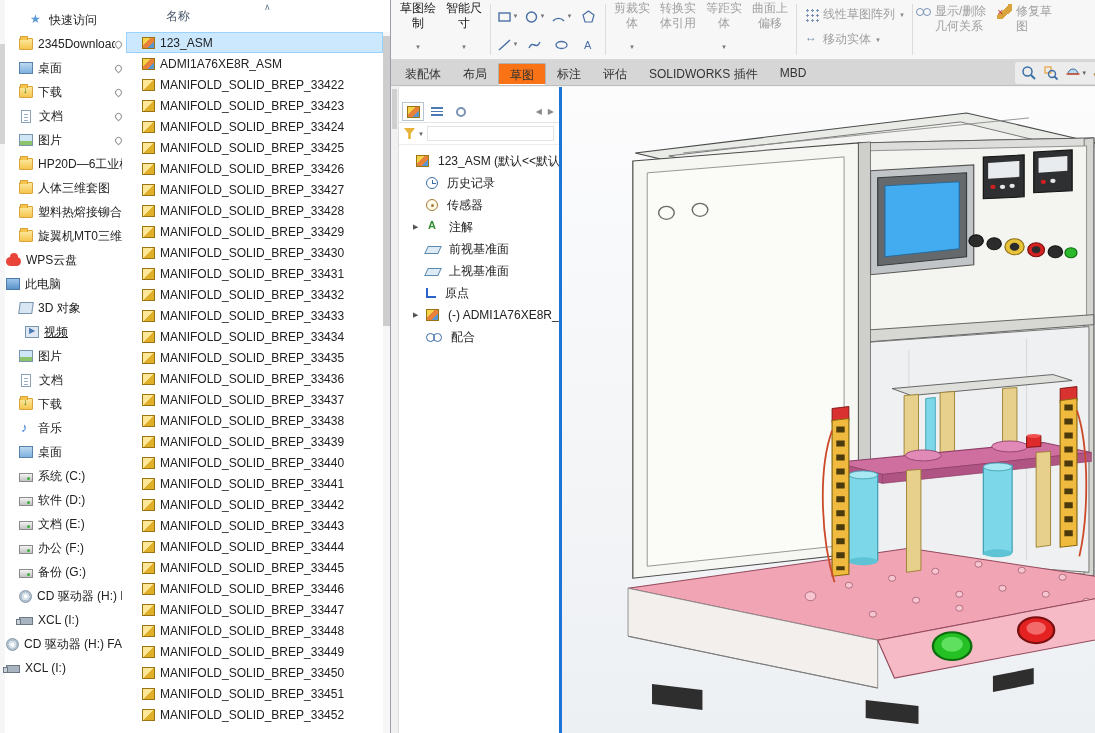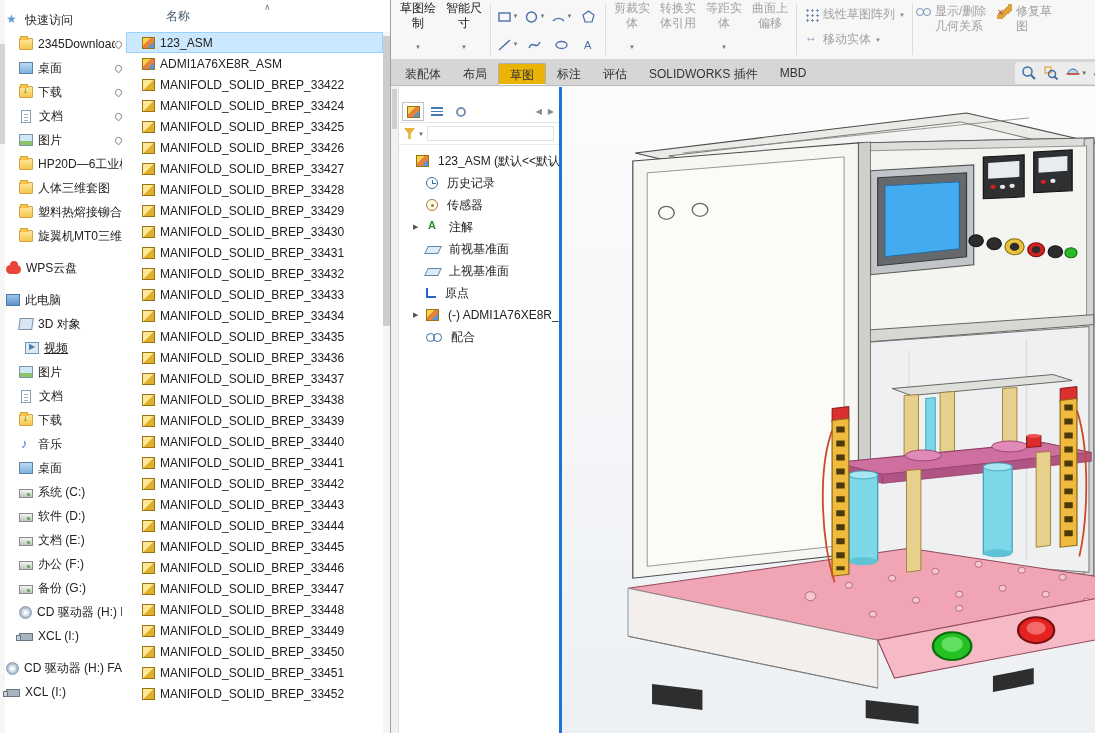--- a/index.html
+++ b/index.html
@@ -5,21 +5,21 @@
 *{margin:0;padding:0;box-sizing:border-box}
 html,body{background:#888}
 .app{position:relative;width:1095px;height:733px;background:#fff;overflow:hidden;
      font-family:"Liberation Sans","DejaVu Sans",sans-serif;font-size:12px;color:#222}
 
 
 .nav{position:absolute;left:0;top:0;width:125px;height:100%;background:#fff;padding-top:8px;overflow:hidden}
 .nav-sb{position:absolute;left:0;top:0;width:5px;height:100%;background:#f6f6f6}
 .nav-sb .thumb{position:absolute;left:0;top:44px;width:5px;height:100px;background:#d4d4d4}
 .nav-row{display:flex;align-items:center;height:24px;padding-right:3px;white-space:nowrap;overflow:hidden;cursor:default}
-.nav-row.gap{margin-top:8px}
+.nav-row.gap{}
 .nav-label{overflow:hidden}
 .pin{flex:none;width:7px;height:7px;border:1px solid #9a9a9a;border-radius:50% 50% 50% 0;transform:rotate(-45deg);margin-left:auto}
 
 
 .ic{flex:none;width:14px;height:12px;margin:0 5px 0 0;position:relative;display:inline-block}
 .ic-quick-access::before{content:"★";position:absolute;left:0;top:-2px;font-size:12px;line-height:14px;color:#5b9bd5}
 .ic-folder,.ic-folder-link,.ic-download,.ic-pictures-folder{background:linear-gradient(#fde9a0,#f6c64c);border:1px solid #d9a43b;border-radius:1px}
 .ic-folder::before,.ic-folder-link::before,.ic-download::before{content:"";position:absolute;top:-3px;left:0;width:6px;height:3px;background:#f6c64c;border:1px solid #d9a43b;border-bottom:none}
 .ic-download::after{content:"↓";position:absolute;left:3px;top:-2px;font-size:9px;color:#1a6a1a;font-weight:bold}
 .ic-desktop{background:linear-gradient(#bcd8f0,#7fb2e0);border:1px solid #5a82aa}
@@ -71,21 +71,21 @@
 .mini{flex:none;width:15px;height:15px;position:relative;display:inline-block}
 .mini-pattern-grid{background-image:radial-gradient(#7a93b5 1.1px,transparent 1.3px);background-size:5px 5px;background-position:1px 1px}
 .mini-move::before{content:"↔";position:absolute;left:1px;top:-2px;font-size:12px;color:#7a93b5}
 .mini-glasses::before{content:"";position:absolute;left:0;top:4px;width:6px;height:6px;border:1.5px solid #7a93b5;border-radius:50%}
 .mini-glasses::after{content:"";position:absolute;left:7px;top:4px;width:6px;height:6px;border:1.5px solid #7a93b5;border-radius:50%}
 .mini-repair{background:linear-gradient(135deg,transparent 40%,#d9a43b 40% 70%,transparent 70%)}
 .mini-repair::before{content:"✕";position:absolute;left:0;top:1px;font-size:8px;color:#c03030;font-weight:bold}
 
 .sw-tabs{height:26px;background:#d6d6d6;border-bottom:1px solid #bdbdbd;display:flex;align-items:flex-end;padding-left:3px;position:relative}
 .tab{height:22px;padding:3px 11px;color:#333;cursor:default}
-.tab.active{background:#eab308;border:1px solid #b0b0b0;border-bottom-color:#fff;border-radius:2px 2px 0 0}
+.tab.active{background:#f97316;border:1px solid #b0b0b0;border-bottom-color:#fff;border-radius:2px 2px 0 0}
 .view-icons{position:absolute;right:4px;top:2px;height:22px;display:flex;align-items:center;gap:6px;background:#ececec;padding:0 6px;border-radius:3px}
 .vicon{display:inline-flex;align-items:center}
 .vdd{font-size:6px;color:#666}
 
 .sw-main{position:absolute;top:87px;left:0;right:0;bottom:0;display:flex}
 .sw-edge{width:8px;background:#f1f1f1;border-right:1px solid #ddd;position:relative}
 .sw-edge .thumb{position:absolute;top:2px;left:1px;width:5px;height:40px;background:#cfcfcf}
 .panel{width:160px;background:#fff;position:relative;padding-top:14px;overflow:hidden}
 .panel-tabs{height:22px;display:flex;align-items:center;gap:2px;padding:0 3px;border-bottom:1px solid #e4e4e4}
 .ptab{width:22px;height:19px;display:flex;align-items:center;justify-content:center;border:1px solid transparent}
@@ -121,21 +121,21 @@
 <body>
 
 <div class="app">
 
   <div class="nav">
     <div class="nav-sb">
         <div class="thumb"></div>
       </div>
     <div>
 
-        <div class="nav-row" style="padding-left: 6px;">
+        <div class="nav-row" style="padding-left: 6px; margin-left: 24px;">
           <span class="ic ic-quick-access"></span>
           <span class="nav-label">快速访问</span>
 
         </div>
 
         <div class="nav-row" style="padding-left: 19px;">
           <span class="ic ic-folder-link"></span>
           <span class="nav-label">2345Download</span>
           <span class="pin"></span>
         </div>
@@ -313,20 +313,24 @@
         <div class="file-row">
           <span class="ic ic-sw-assembly"></span>
           <span>ADMI1A76XE8R_ASM</span>
         </div>
 
         <div class="file-row">
           <span class="ic ic-sw-part"></span>
           <span>MANIFOLD_SOLID_BREP_33422</span>
         </div>
 
+        <div class="file-row">
+          <span class="ic ic-sw-part"></span>
+          <span>MANIFOLD_SOLID_BREP_33423</span>
+        </div>
 
         <div class="file-row">
           <span class="ic ic-sw-part"></span>
           <span>MANIFOLD_SOLID_BREP_33424</span>
         </div>
 
         <div class="file-row">
           <span class="ic ic-sw-part"></span>
           <span>MANIFOLD_SOLID_BREP_33425</span>
         </div>

